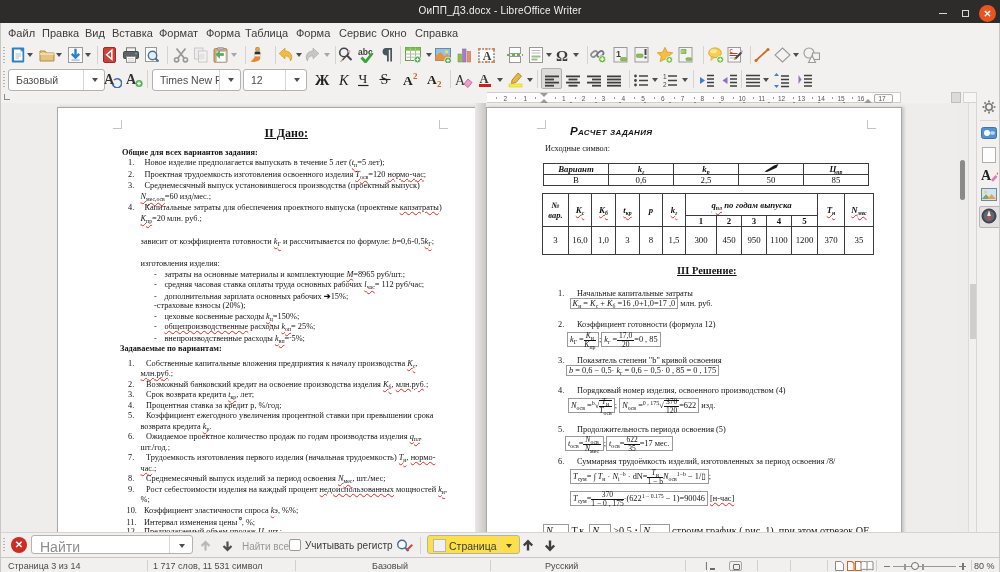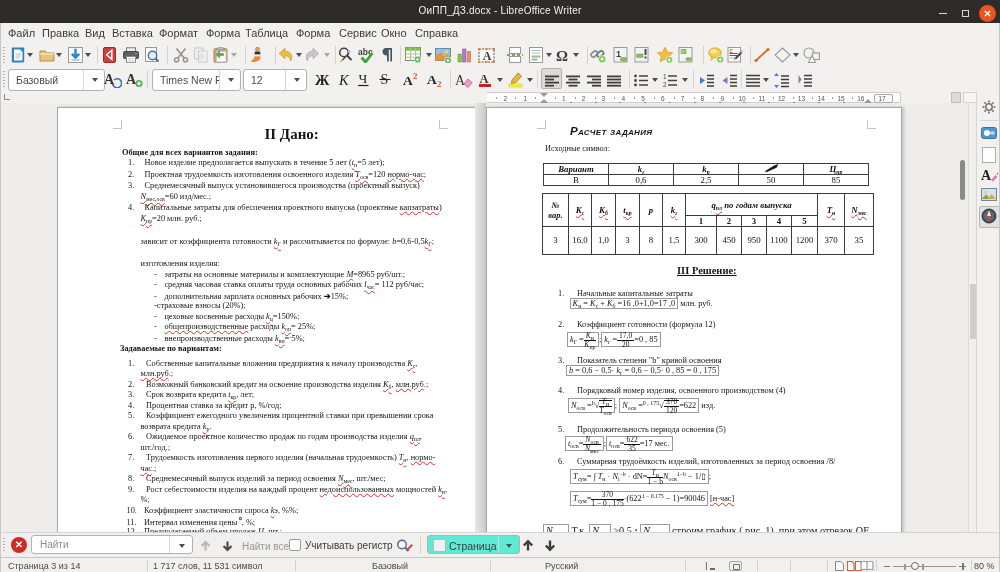--- a/index.html
+++ b/index.html
@@ -462,21 +462,21 @@
       <div style="position:absolute;left:306.0px;top:8.5px;width:2px;height:1.5px;background:#888"></div>
       <div style="position:absolute;left:330.8px;top:8.5px;width:2px;height:1.5px;background:#888"></div>
       <div style="position:absolute;left:355.6px;top:8.5px;width:2px;height:1.5px;background:#888"></div>
     </div>
 </div>
 
 <div id="doc">
   <div class="page" id="pageL">
       <div style="position:absolute;left:55px;top:12px;width:8px;height:8px;border-right:1px solid #c4c4c4;border-bottom:1px solid #c4c4c4"></div>
       <div style="position:absolute;left:381px;top:12px;width:8px;height:8px;border-left:1px solid #c4c4c4;border-bottom:1px solid #c4c4c4"></div>
-   <div class="ln" style="left:206.4px;top:18px;font-size:15px;font-weight:bold;">II Дано:</div>
+   <div class="ln" style="left:206.4px;top:18px;font-size:12px;font-weight:bold;text-decoration:underline">II Дано:</div>
    <div class="ln" style="left:64px;top:40px;font-weight:bold">Общие для всех вариантов задания:</div>
    <div class="ln" style="left:70px;top:50.3px"><span style="display:inline-block;width:16.5px">1.</span>Новое изделие предполагается выпускать в течение 5 лет (<i class="sq">t</i><sub class="sq">п</sub>=5 лет);</div>
    <div class="ln" style="left:70px;top:61.5px"><span style="display:inline-block;width:16.5px">2.</span>Проектная трудоемкость изготовления освоенного изделия <i class="sq">T</i><sub class="sq">осв</sub>=120 <span class="sq">нормо-час</span>;</div>
    <div class="ln" style="left:70px;top:72.7px"><span style="display:inline-block;width:16.5px">3.</span>Среднемесячный выпуск установившегося производства (проектный выпуск)</div>
    <div class="ln" style="left:82.5px;top:83.9px"><i class="sq">N</i><sub class="sq">мес,осв</sub>=60 изд/мес.;</div>
    <div class="ln" style="left:70px;top:95.1px"><span style="display:inline-block;width:16.5px">4.</span>Капитальные затраты для обеспечения проектного выпуска (проектные <span class="sq">капзатраты</span>)</div>
    <div class="ln" style="left:82.5px;top:106.3px"><i class="sq">K</i><sub class="sq">пр</sub>=20 млн. руб.;</div>
    <div class="ln" style="left:82.5px;top:128.7px">зависит от коэффициента готовности <i class="sq">k</i><sub class="sq">Г</sub> и рассчитывается по формуле: <i>b</i>=0,6-0,5<i class="sq">k</i><sub class="sq">Г</sub>;</div>
    <div class="ln" style="left:82.5px;top:151.1px">изготовления изделия:</div>
    <div class="ln" style="left:96px;top:161.8px"><span style="display:inline-block;width:10.4px">-</span>затраты на основные материалы и комплектующие <i class="sq">М</i>=8965 руб/шт.;</div>
@@ -632,40 +632,40 @@
       <circle cx="8" cy="8" r="5.2" fill="#5d6974"></circle>
       <path d="M8 2.2 L9.8 8 8 13.8 6.2 8 Z" fill="#d84a3f"></path>
       <path d="M8 2.2 L9.8 8 H6.2 Z" fill="#eee"></path>
     </svg>
   </div>
 
 <div id="findbar">
   <div class="grip" style="top:5px;height:15px"></div>
   <div style="position:absolute;left:11px;top:4px;width:16px;height:16px;border-radius:50%;background:#ce2b23;color:#fff;text-align:center;font-size:10px;line-height:16px;font-weight:bold">✕</div>
   <div style="position:absolute;left:31px;top:2px;width:162px;height:19px;background:#fff;border:1px solid #b4b2b0;border-radius:3px;box-sizing:border-box">
-    <span style="position:absolute;left:8px;top:3px;font-size:10px;color:#8d8d8d">Найти</span>
+    <span style="position:absolute;left:8px;top:3px;font-size:14px;color:#8d8d8d">Найти</span>
     <div style="position:absolute;right:22px;top:0;bottom:0;width:1px;background:#d8d6d4"></div>
     <div class="dd" style="right:7px;top:8px"></div>
   </div>
 <svg style="position:absolute;left:199px;top:7px" width="13" height="12" viewBox="0 0 13 12">
       <path d="M6.5 10.5 V2.5 M2.5 6 L6.5 2 l4 4" fill="none" stroke="#b9b7b5" stroke-width="2.2"></path>
     </svg>
     <svg style="position:absolute;left:221px;top:7px" width="13" height="12" viewBox="0 0 13 12">
       <path d="M6.5 1.5 V9.5 M2.5 6 L6.5 10 l4-4" fill="none" stroke="#4e4e4e" stroke-width="2.2"></path>
     </svg>
     <span style="position:absolute;left:242px;top:7.5px;font-size:10px;color:#9a9896">Найти все</span>
     <div style="position:absolute;left:289px;top:6px;width:12px;height:12px;background:#fff;border:1px solid #9c9a98;border-radius:2px;box-sizing:border-box"></div>
     <span style="position:absolute;left:305px;top:7px;font-size:10px;color:#3b3b3b">Учитывать регистр</span>
     <svg style="position:absolute;left:396px;top:5px" width="17" height="16" viewBox="0 0 17 16">
       <circle cx="6" cy="6.5" r="4.3" fill="#f6fafd" stroke="#4a6d91" stroke-width="1.4"></circle>
       <path d="M9 9.5 L12.5 13" stroke="#4a6d91" stroke-width="2"></path>
       <path d="M15.5 6 L11 10.5 l-1 2.5 2.5-1 L17 7.5 Z" fill="#cd4a45"></path>
     </svg>
     <div class="sep" style="left:420px;top:4px;height:17px"></div>
-    <div style="position:absolute;left:427px;top:2px;width:93px;height:19px;background:#5eead4;border:1px solid #b4b2b0;border-radius:3px;box-sizing:border-box">
+    <div style="position:absolute;left:427px;top:2px;width:93px;height:19px;background:#fde047;border:1px solid #b4b2b0;border-radius:3px;box-sizing:border-box">
     <div style="position:absolute;left:5px;top:3px;width:11px;height:11px;background:#f1f1f1;border:1px solid #b9b7b5"></div>
     <span style="position:absolute;left:21px;top:3.5px;font-size:10.5px;color:#3b3b3b">Страница</span>
     <div style="position:absolute;right:20px;top:0;bottom:0;width:1px;background:#d8d6d4"></div>
     <div class="dd" style="right:7px;top:8px"></div>
     </div>
     <svg style="position:absolute;left:521px;top:6px" width="14" height="13" viewBox="0 0 14 13">
       <path d="M7 11.5 V3 M2.8 6.5 L7 2.2 l4.2 4.3" fill="none" stroke="#3e3e3e" stroke-width="2.4"></path>
     </svg>
     <svg style="position:absolute;left:543px;top:6px" width="14" height="13" viewBox="0 0 14 13">
       <path d="M7 1.5 V10 M2.8 6.5 L7 10.8 l4.2-4.3" fill="none" stroke="#3e3e3e" stroke-width="2.4"></path>

